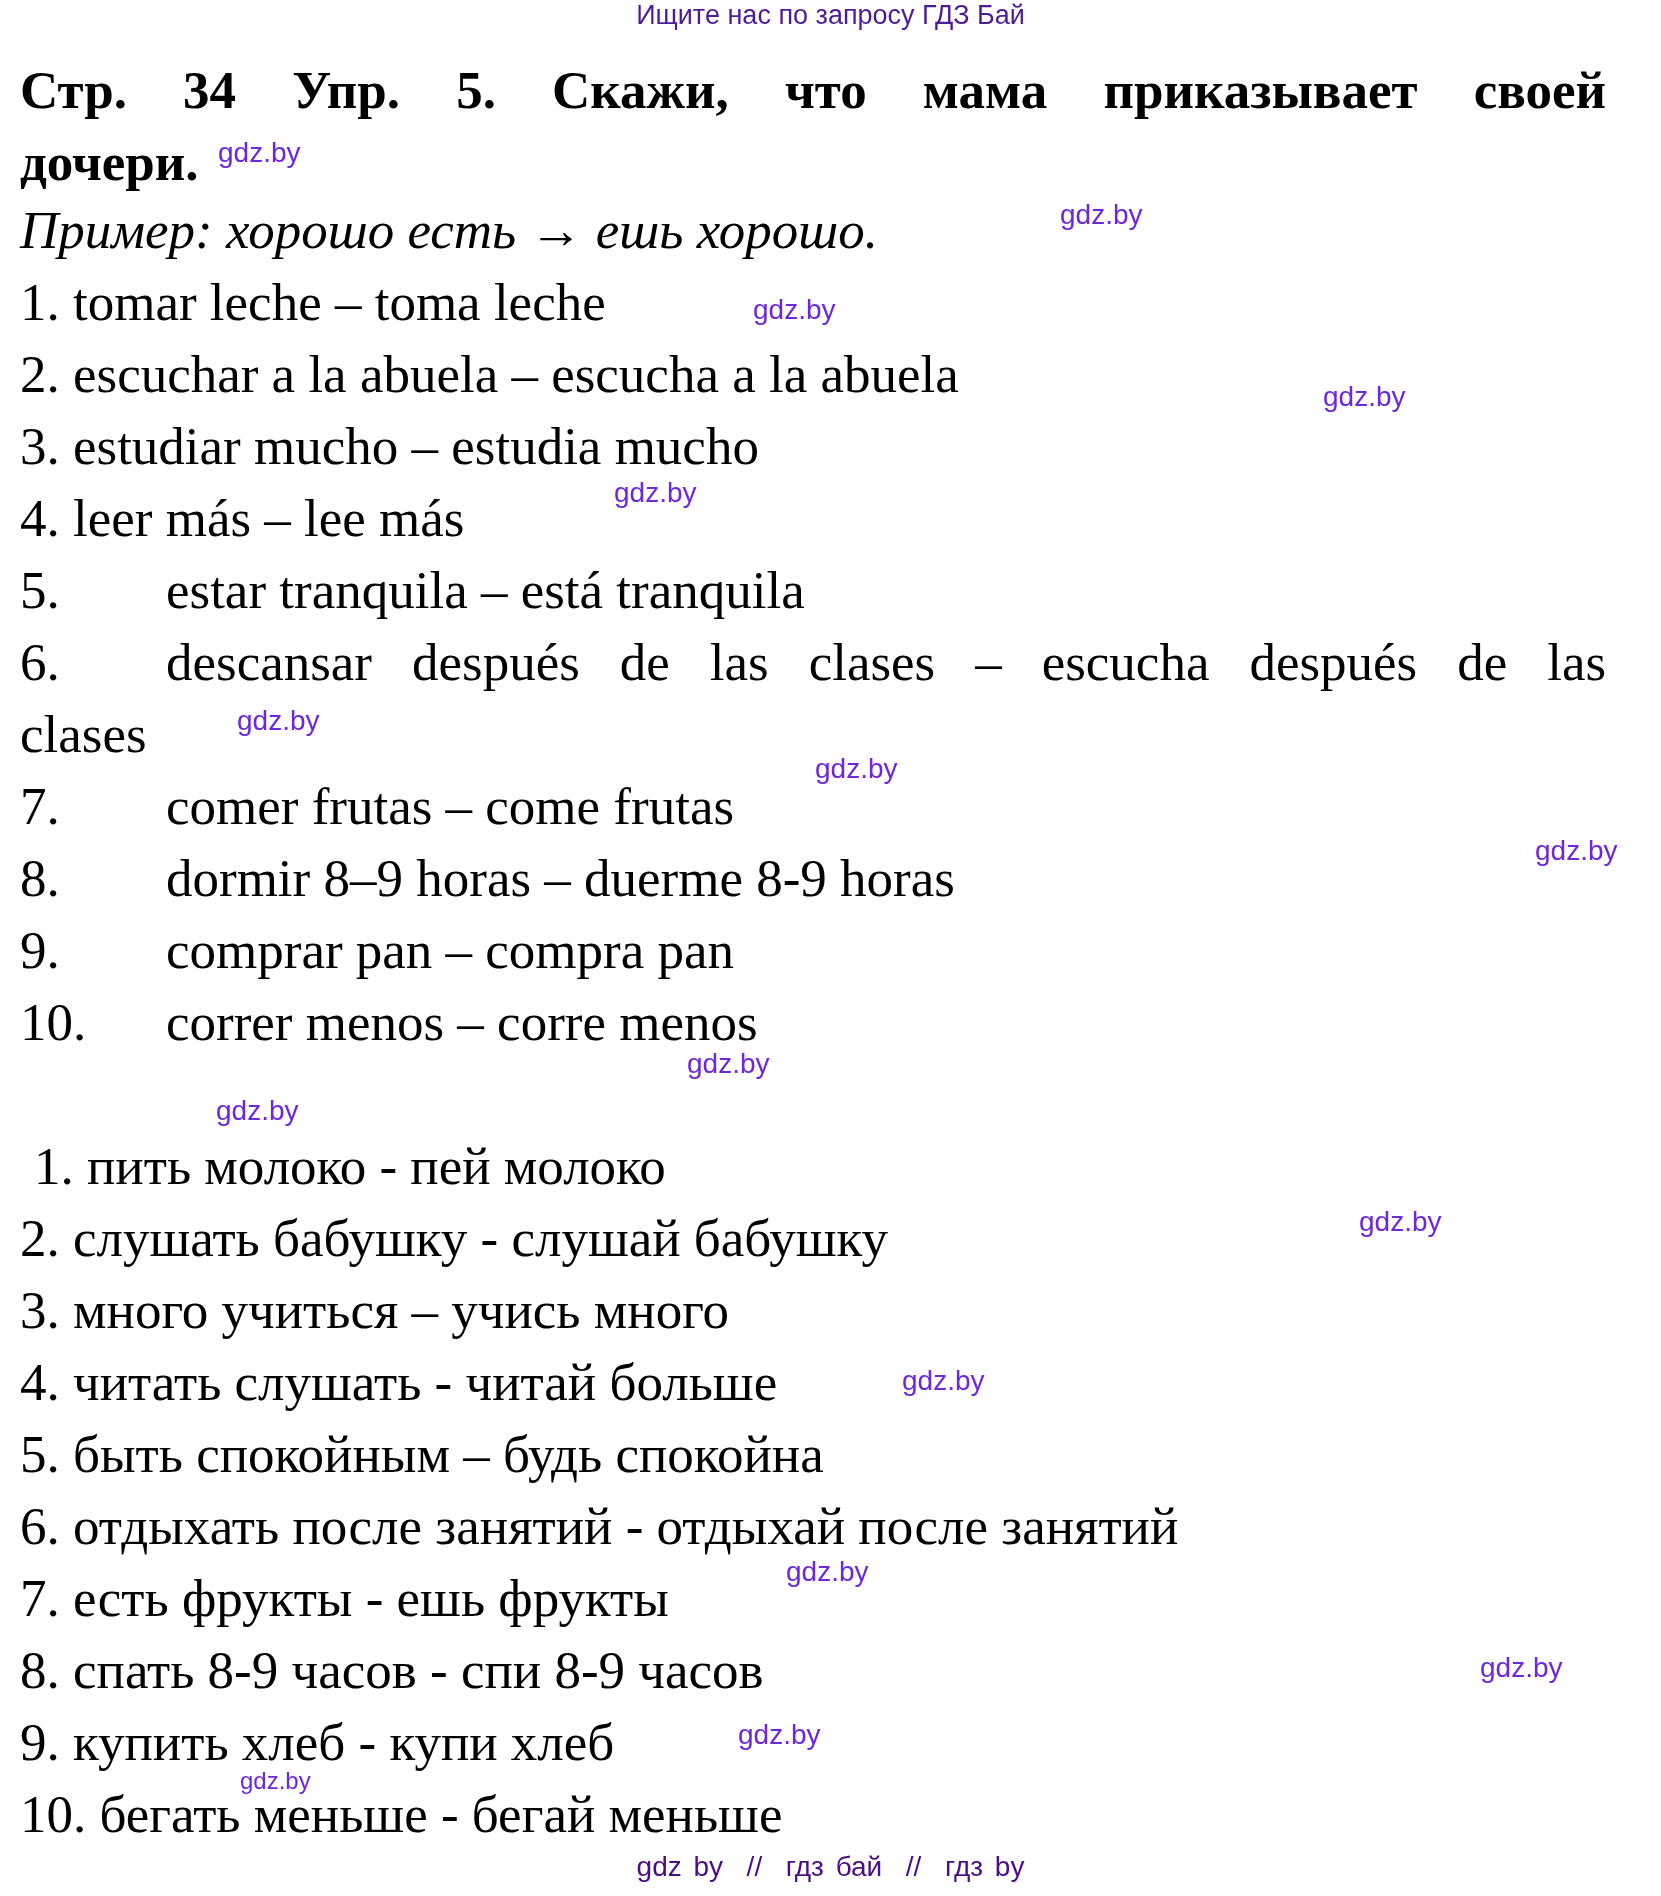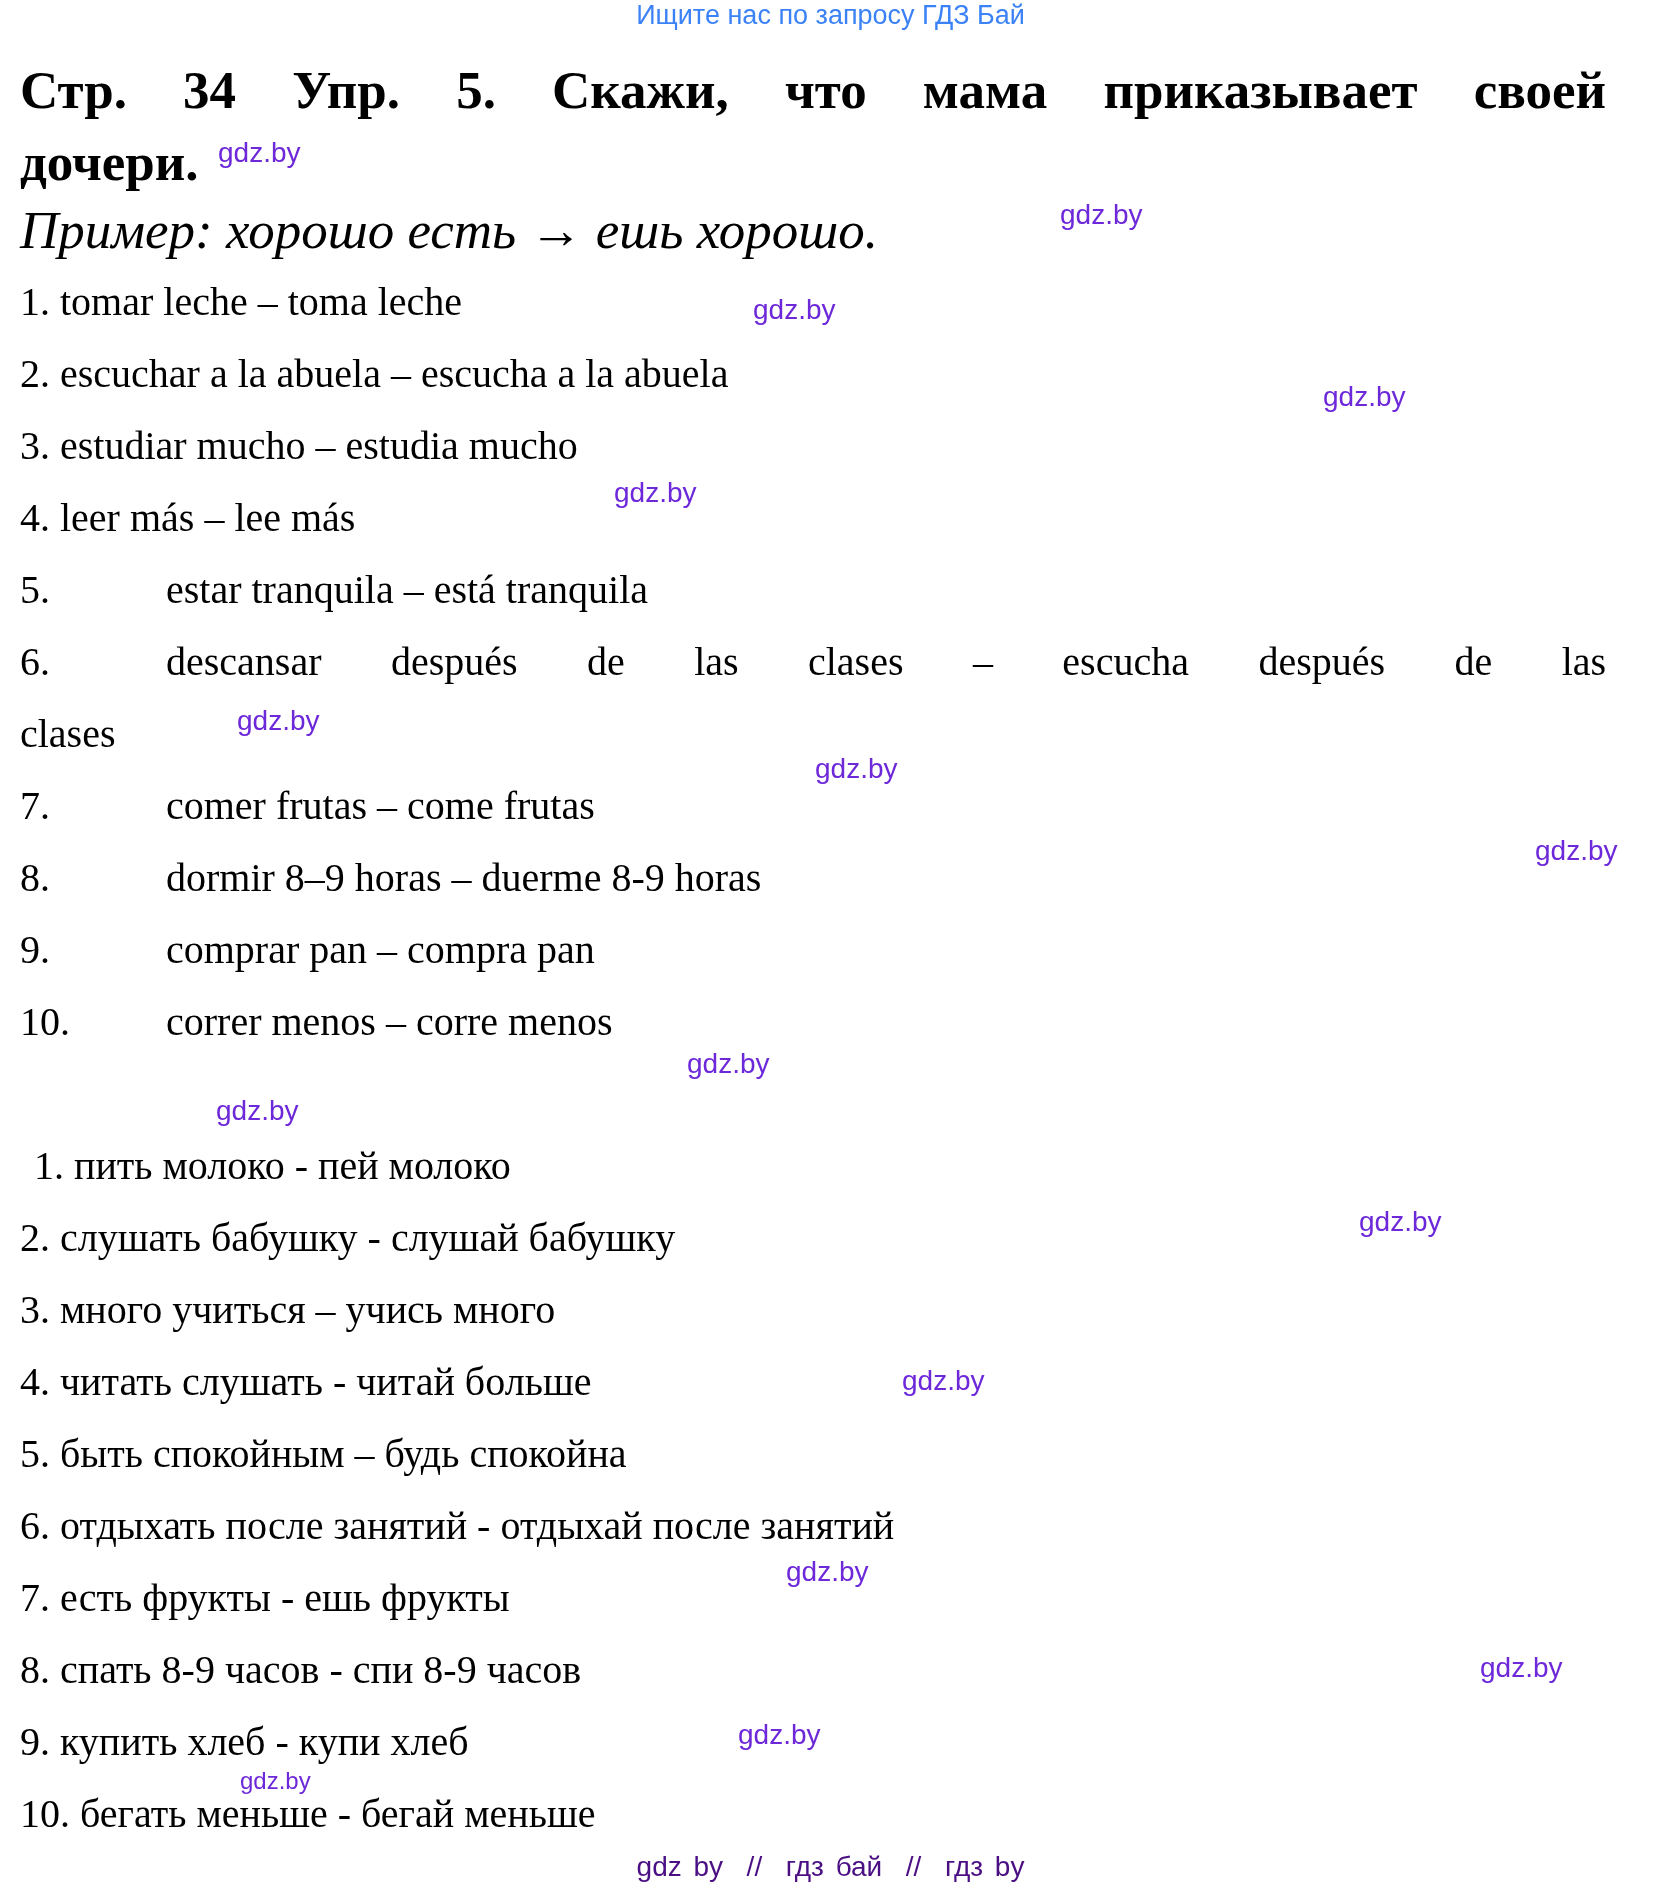--- a/index.html
+++ b/index.html
@@ -1,22 +1,22 @@
 <!DOCTYPE html>
 <html><head>
 <meta charset="utf-8">
 <style>
   html, body { margin:0; padding:0; background:#ffffff; }
   body { width:1661px; height:1896px; position:relative; overflow:hidden; font-family:"Liberation Serif", serif; color:#000; }
   .abs { position:absolute; white-space:nowrap; }
-  .top-banner { left:0; width:1661px; top:0; text-align:center; font-family:"Liberation Sans", sans-serif; font-size:27px; color:#3b82f6; line-height:30px; }
+  .top-banner { left:0; width:1661px; top:0; text-align:center; font-family:"Liberation Sans", sans-serif; font-size:27px; color:#4c1d95; line-height:30px; }
   .title { left:20px; width:1586px; top:58px; font-size:53px; font-weight:bold; line-height:64px; text-align:justify; text-align-last:justify; }
   .title2 { left:20px; top:130px; font-size:53px; font-weight:bold; line-height:64px; }
   .example { left:20px; top:198px; font-size:53px; font-style:italic; line-height:64px; }
-  .line { left:20px; font-size:40px; line-height:64px; }
+  .line { left:20px; font-size:53px; line-height:64px; }
   .tabnum { display:inline-block; width:146px; }
   .wm { font-family:"Liberation Sans", sans-serif; font-size:28px; color:#6d28d9; line-height:30px; }
   .footer { left:0; width:1661px; top:1852px; text-align:center; font-family:"Liberation Sans", sans-serif; font-size:28px; color:#4b0f84; line-height:30px; word-spacing:4px; }
 </style>
 </head>
 <body>
 
 <div class="abs top-banner">Ищите нас по запросу ГДЗ Бай</div>
 
 <div class="abs title"><span>Стр. 34 Упр. 5.</span> <span>Скажи,</span> <span>что</span> <span>мама</span> <span>приказывает</span> <span>своей</span></div>

